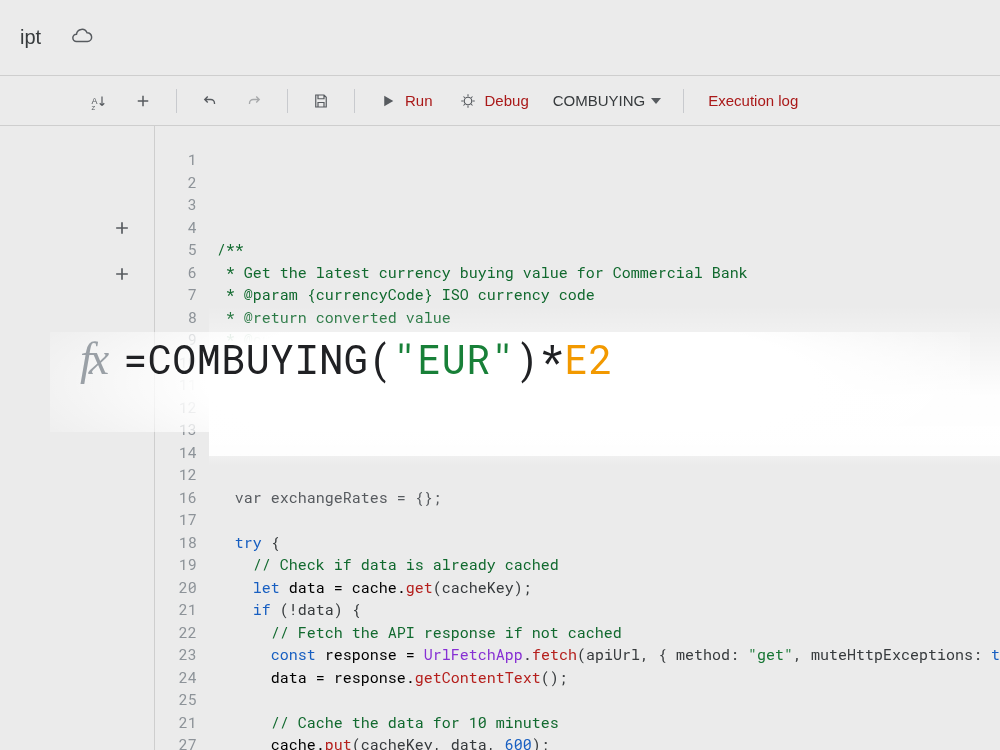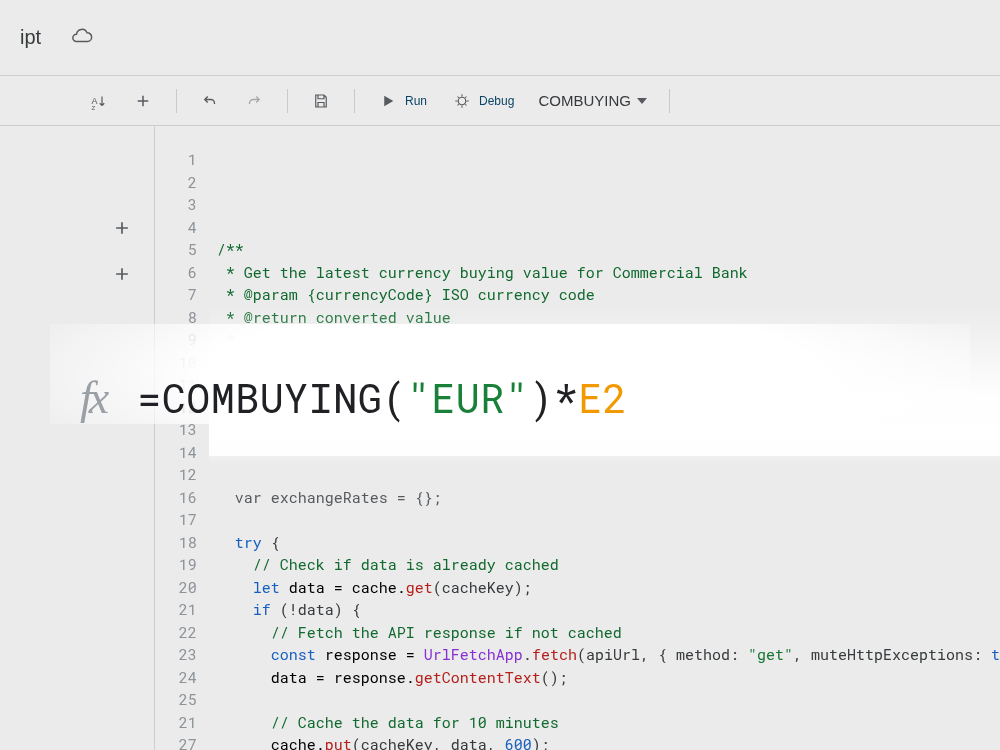--- a/index.html
+++ b/index.html
@@ -16,21 +16,21 @@
   .topbar .crumb-frag { font-size: 20px; color: #3c4043; }
   .topbar .title { font-size: 24px; color: #3c4043; letter-spacing: 0.2px; }
   .cloud-icon svg { width: 22px; height: 22px; fill: none; stroke: #5f6368; stroke-width: 1.6; }
 
   .toolbar {
     height: 50px; display: flex; align-items: center; padding: 0 12px 0 80px; gap: 6px; border-bottom: 1px solid #e0e0e0;
     color: #3c4043; font-size: 15px;
   }
   .tbtn { display: inline-flex; align-items: center; gap: 8px; padding: 6px 10px; border-radius: 4px; cursor: pointer; user-select: none; }
   .tbtn svg { width: 18px; height: 18px; fill: #5f6368; }
-  .tbtn .lbl { font-size: 12px; color: #0c4a6e; }
+  .tbtn .lbl { font-size: 15px; color: #b91c1c; }
   .vsep { width: 1px; height: 24px; background: #dadce0; margin: 0 8px; }
   .func-select { font-size: 15px; color: #3c4043; display: inline-flex; align-items: center; gap: 6px; padding: 6px 8px; cursor: pointer; }
   .func-select .caret { width: 0; height: 0; border-left: 5px solid transparent; border-right: 5px solid transparent; border-top: 6px solid #5f6368; }
 
   .body {
     display: flex; height: calc(750px - 72px - 50px);
   }
   .left-rail {
     width: 160px; border-right: 1px solid #e0e0e0; display: flex; flex-direction: column; align-items: flex-end; padding: 40px 18px 0 0; gap: 18px;
   }
@@ -56,23 +56,23 @@
   .tok-call { color: #5f6368; }
   .tok-method { color: #c5221f; }
   .tok-str { color: #188038; }
   .tok-num { color: #1967d2; }
   .tok-pun { color: #3c4043; }
   .tok-type { color: #9334e6; }
 
   
   .spotlight {
     position: absolute;
-    top: 324px; left: 50px; right: 30px; height: 100px;
+    top: 332px; left: 50px; right: 30px; height: 100px;
     z-index: 100;
-    display: flex; align-items: flex-end; gap: 32px;
+    display: flex; align-items: flex-start; gap: 18px;
     background: radial-gradient(ellipse 60% 130% at 50% 50%, rgba(255,255,255,1) 55%, rgba(255,255,255,0) 100%);
     padding: 0 30px;
   }
   .spotlight .fx {
     font-family: Georgia, "Times New Roman", serif;
     font-style: italic;
     font-size: 46px;
     color: #9aa0a6;
     letter-spacing: -4px;
   }
@@ -152,20 +152,23 @@
         <circle cx="12" cy="12" r="5" stroke="#5f6368" stroke-width="1.6" fill="none"></circle>
         <path d="M12 3v3M12 18v3M3 12h3M18 12h3M6 6l2 2M16 16l2 2M18 6l-2 2M8 16l-2 2" stroke="#5f6368" stroke-width="1.4"></path>
       </svg>
     <span class="lbl">Debug</span>
   </span>
   <span class="func-select">
     <span>COMBUYING</span>
     <span class="caret"></span>
   </span>
   <span class="vsep"></span>
+  <span class="tbtn">
+    <span class="lbl">Execution log</span>
+  </span>
 </div>
 
 <div class="body">
   <div class="left-rail">
     <div style="height:30px"></div>
     <span class="rail-plus">
       <svg viewBox="0 0 24 24">
           <path d="M12 5v14M5 12h14"></path>
         </svg>
     </span>

